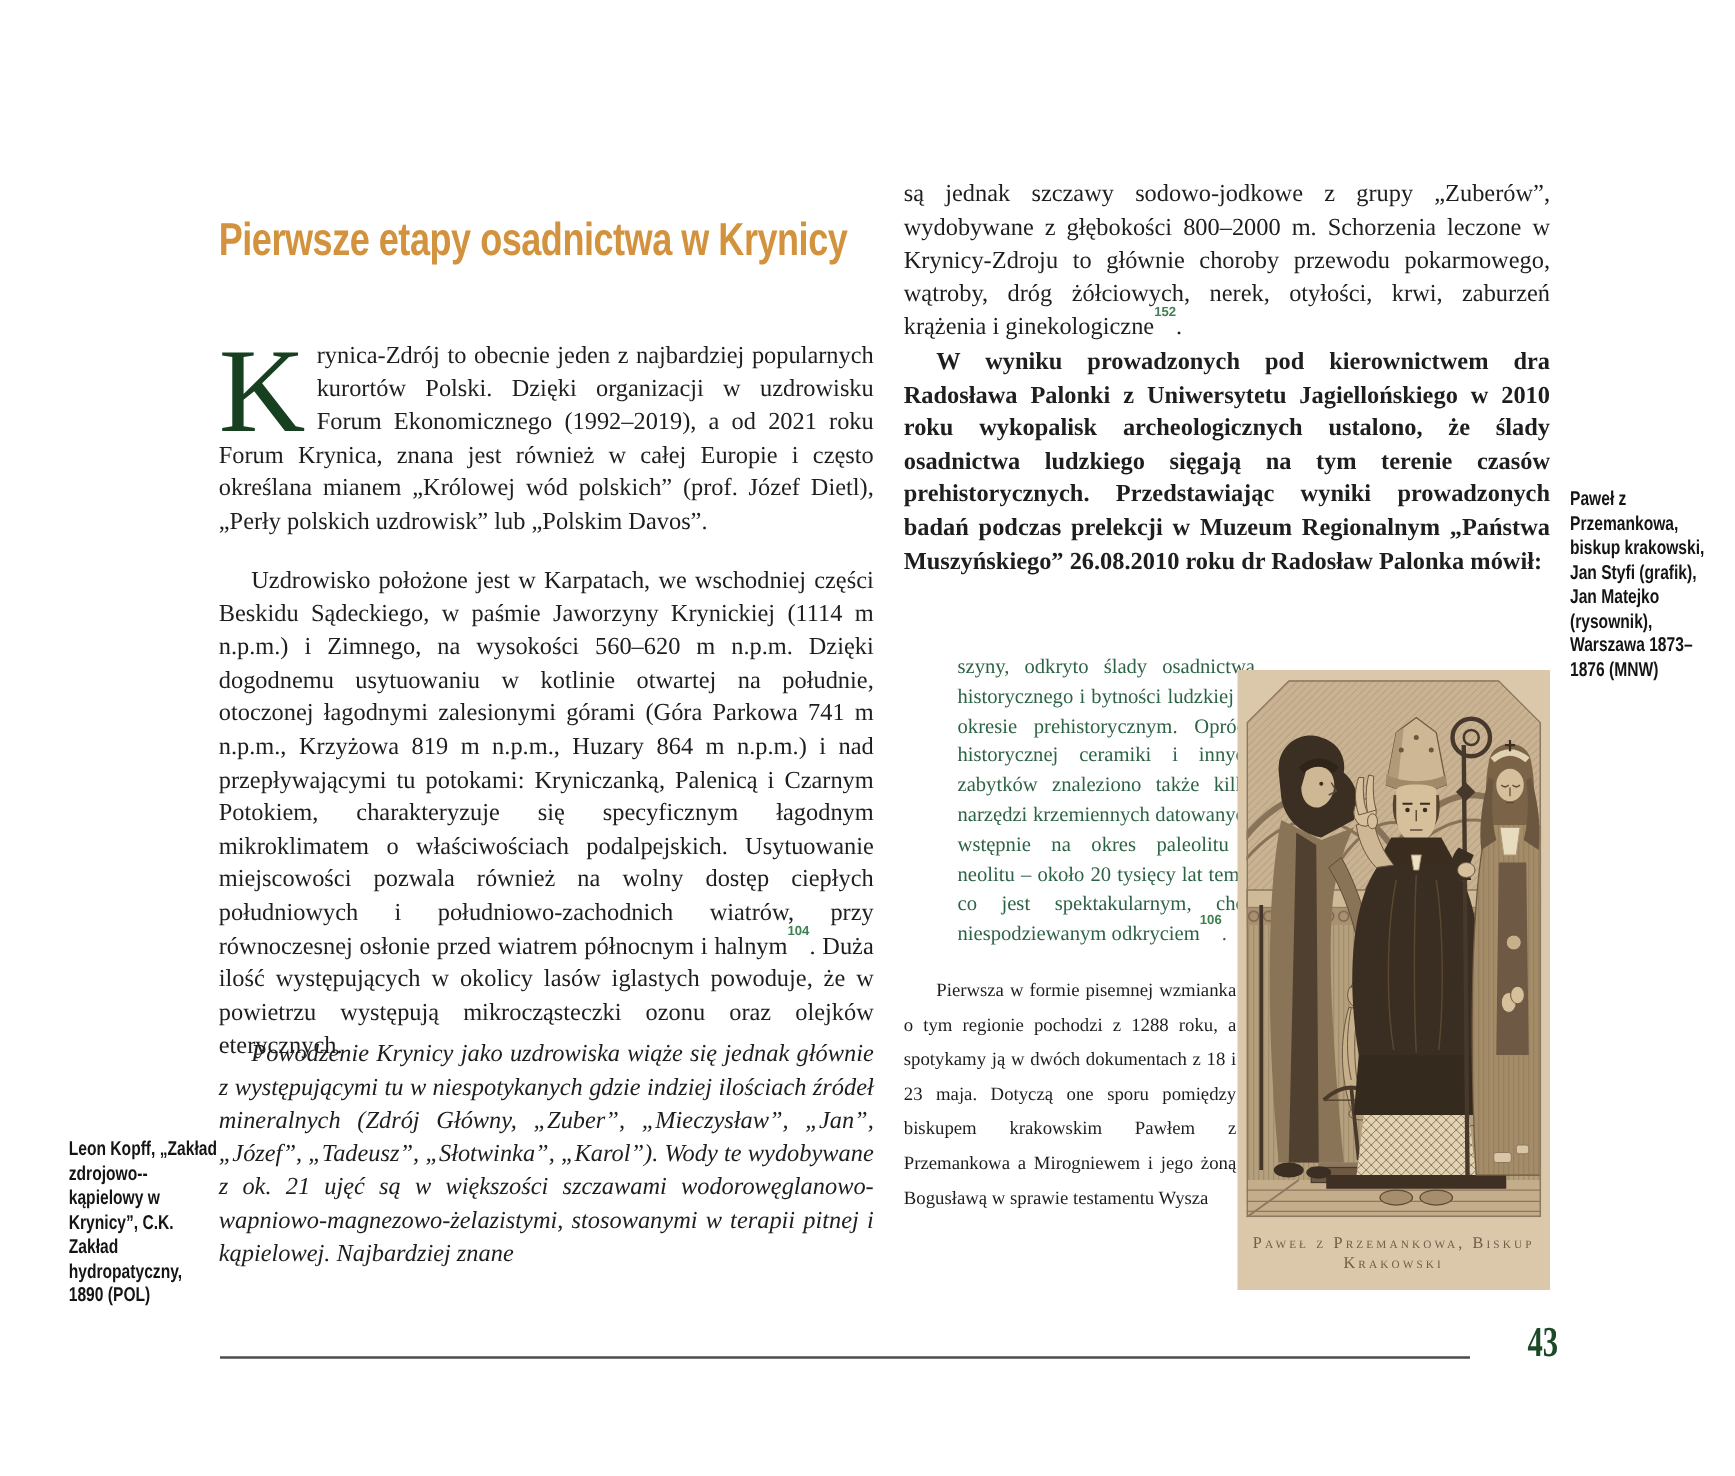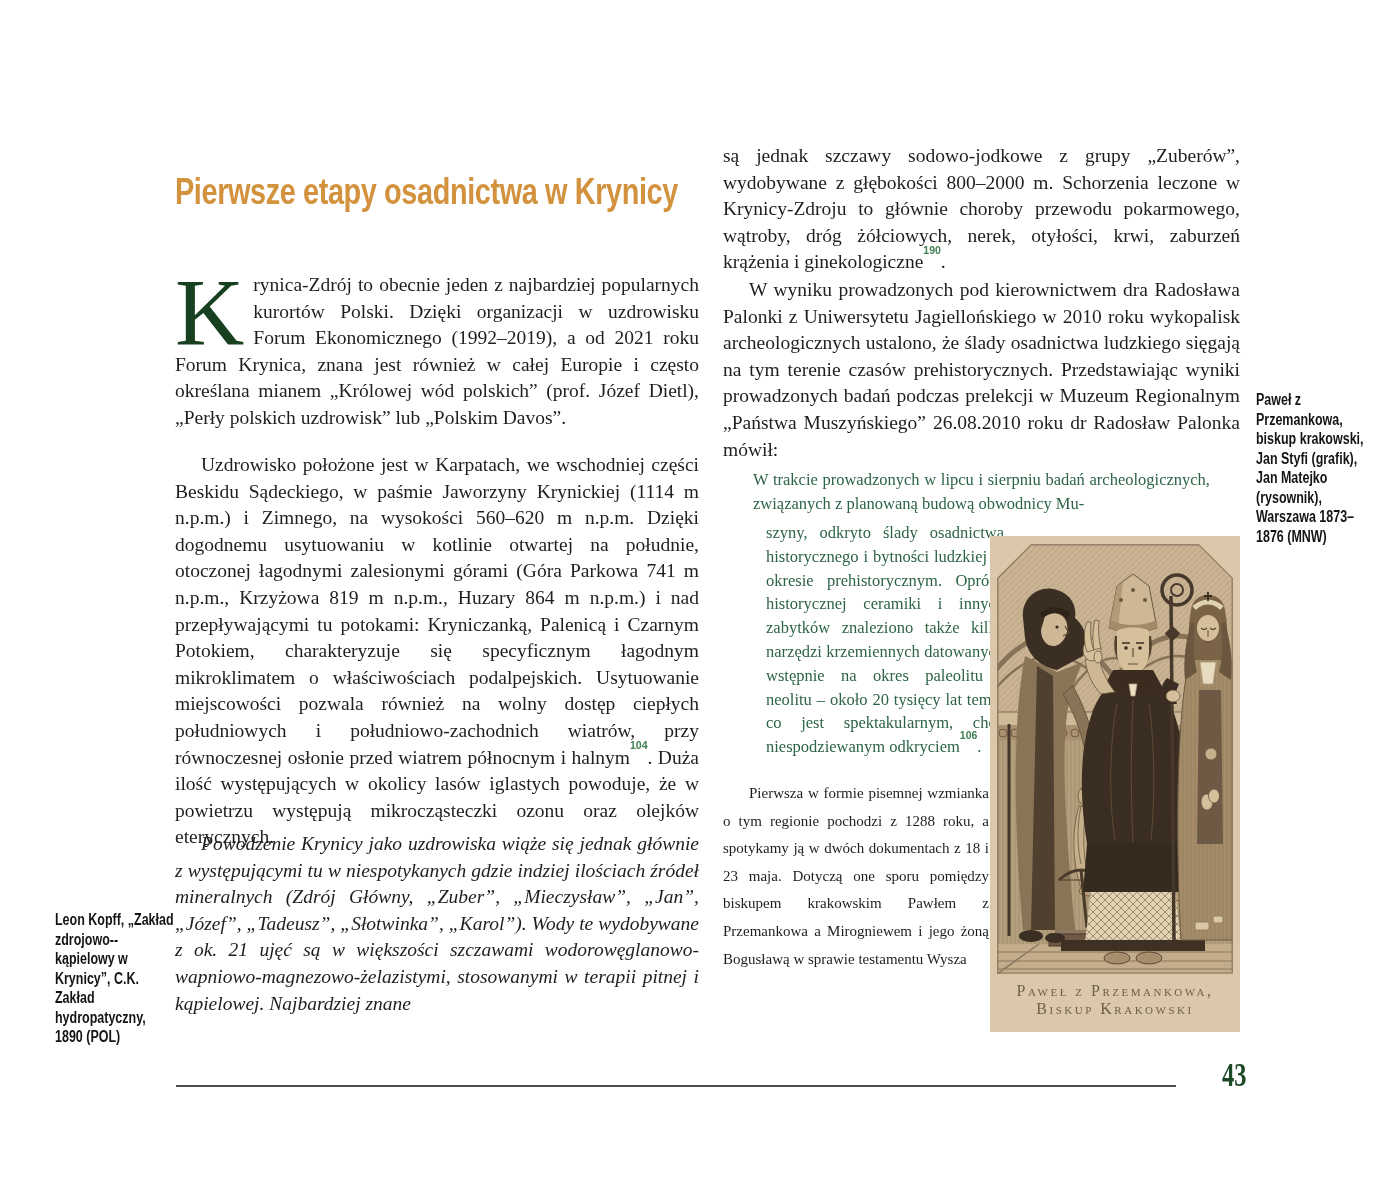--- a/index.html
+++ b/index.html
@@ -21,21 +21,21 @@
   .para {
     position:absolute; margin:0; text-align:justify;
     font-size:19.5px; line-height:26.6px; color:#1e1e1e;
   }
   .lc { left:175px; width:524px; }
   .rc { left:723px; width:517px; }
   #p1 { top:272px; }
   #p2 { top:452px; }
   #p3 { top:831px;font-style:italic; }
   #p4 { top:143px; }
-  #p5 { top:277px; }
+  #p5 { top:277px;font-weight:bold; }
   .indent { text-indent:26px; }
 
   .dropcap {
     float:left; font-size:96px; line-height:74px;
     margin:4px 9px 0 0; color:#16401f;
     font-family:"Liberation Serif", serif;
   }
 
   sup.fnote {
     color:#3f8050; font-weight:bold;
@@ -65,21 +65,21 @@
 
   
   .plate {
     position:absolute; left:990px; top:536px; width:250px; height:496px;
     background:#dbc8ab;
   }
   .plate svg { position:absolute; left:7px; top:8px; }
   .plate-caption {
     position:absolute; left:0; bottom:14px; width:100%;
     text-align:center; font-variant:small-caps;
-    letter-spacing:2.5px; font-size:16px; color:#6f5e48;
+    letter-spacing:2.5px; font-size:13px; color:#6f5e48;
   }
 
   
   .footer-rule {
     position:absolute; left:176px; top:1085px; width:1000px; height:2px;
     background:#4d4d4d;
   }
   .pageno {
     position:absolute; left:1222px; top:1056px;
     font-family:"Liberation Serif", serif; font-weight:bold;
@@ -93,25 +93,24 @@
 <div class="page">
 
   <h1 class="heading">Pierwsze etapy osadnictwa w Krynicy</h1>
 
   <p class="para lc" id="p1"><span class="dropcap">K</span><span>rynica-Zdrój to obecnie jeden z najbardziej popularnych kurortów Polski. Dzięki organizacji w uzdrowisku Forum Ekonomicznego (1992–2019), a od 2021 roku Forum Krynica, znana jest również w całej Europie i często określana mianem „Królowej wód polskich” (prof. Józef Dietl), „Perły polskich uzdrowisk” lub „Polskim Davos”.</span></p>
 
   <p class="para lc indent" id="p2"><span>Uzdrowisko położone jest w Karpatach, we wschodniej części Beskidu Sądeckiego, w paśmie Jaworzyny Krynickiej (1114 m n.p.m.) i Zimnego, na wysokości 560–620 m n.p.m. Dzięki dogodnemu usytuowaniu w kotlinie otwartej na południe, otoczonej łagodnymi zalesionymi górami (Góra Parkowa 741 m n.p.m., Krzyżowa 819 m n.p.m., Huzary 864 m n.p.m.) i nad przepływającymi tu potokami: Kryniczanką, Palenicą i Czarnym Potokiem, charakteryzuje się specyficznym łagodnym mikroklimatem o właściwościach podalpejskich. Usytuowanie miejscowości pozwala również na wolny dostęp ciepłych południowych i południowo-zachodnich wiatrów, przy równoczesnej osłonie przed wiatrem północnym i halnym</span><sup class="fnote">104</sup><span>. Duża ilość występujących w okolicy lasów iglastych powoduje, że w powietrzu występują mikrocząsteczki ozonu oraz olejków eterycznych.</span></p>
 
   <p class="para lc indent" id="p3"><span>Powodzenie Krynicy jako uzdrowiska wiąże się jednak głównie z występującymi tu w niespotykanych gdzie indziej ilościach źródeł mineralnych (Zdrój Główny, „Zuber”, „Mieczysław”, „Jan”, „Józef”, „Tadeusz”, „Słotwinka”, „Karol”). Wody te wydobywane z ok. 21 ujęć są w większości szczawami wodorowęglanowo-wapniowo-magnezowo-żelazistymi, stosowanymi w terapii pitnej i kąpielowej. Najbardziej znane</span></p>
 
-  <p class="para rc" id="p4"><span>są jednak szczawy sodowo-jodkowe z grupy „Zuberów”, wydobywane z głębokości 800–2000 m. Schorzenia leczone w Krynicy-Zdroju to głównie choroby przewodu pokarmowego, wątroby, dróg żółciowych, nerek, otyłości, krwi, zaburzeń krążenia i ginekologiczne</span><sup class="fnote">190</sup><span>.</span></p>
+  <p class="para rc" id="p4"><span>są jednak szczawy sodowo-jodkowe z grupy „Zuberów”, wydobywane z głębokości 800–2000 m. Schorzenia leczone w Krynicy-Zdroju to głównie choroby przewodu pokarmowego, wątroby, dróg żółciowych, nerek, otyłości, krwi, zaburzeń krążenia i ginekologiczne</span><sup class="fnote">152</sup><span>.</span></p>
 
   <p class="para rc indent" id="p5"><span>W wyniku prowadzonych pod kierownictwem dra Radosława Palonki z Uniwersytetu Jagiellońskiego w 2010 roku wykopalisk archeologicznych ustalono, że ślady osadnictwa ludzkiego sięgają na tym terenie czasów prehistorycznych. Przedstawiając wyniki prowadzonych badań podczas prelekcji w Muzeum Regionalnym „Państwa Muszyńskiego” 26.08.2010 roku dr Radosław Palonka mówił:</span></p>
 
-  <p class="quote" id="quoteA"><span>W trakcie prowadzonych w lipcu i sierpniu badań archeologicznych, związanych z planowaną budową obwodnicy Mu-</span></p>
 
   <p class="quote" id="quoteB"><span>szyny, odkryto ślady osadnictwa historycznego i bytności ludzkiej w okresie prehistorycznym. Oprócz historycznej ceramiki i innych zabytków znaleziono także kilka narzędzi krzemiennych datowanych wstępnie na okres paleolitu i neolitu – około 20 tysięcy lat temu, co jest spektakularnym, choć niespodziewanym odkryciem</span><sup class="fnote">106</sup><span>.</span></p>
 
   <p class="para indent" id="p6"><span>Pierwsza w formie pisemnej wzmianka o tym regionie pochodzi z 1288 roku, a spotykamy ją w dwóch dokumentach z 18 i 23 maja. Dotyczą one sporu pomiędzy biskupem krakowskim Pawłem z Przemankowa a Mirogniewem i jego żoną Bogusławą w sprawie testamentu Wysza</span></p>
 
   <div class="margin-note" id="note-left">Leon Kopff, „Zakład zdrojowo--kąpielowy w Krynicy”, C.K. Zakład hydropatyczny, 1890 (POL)</div>
   <div class="margin-note" id="note-right">Paweł z Przemankowa, biskup krakowski, Jan Styfi (grafik), Jan Matejko (rysownik), Warszawa 1873–1876 (MNW)</div>
 
   <figure class="plate" style="margin:0">
     <svg width="236" height="430" viewBox="0 0 236 430">

